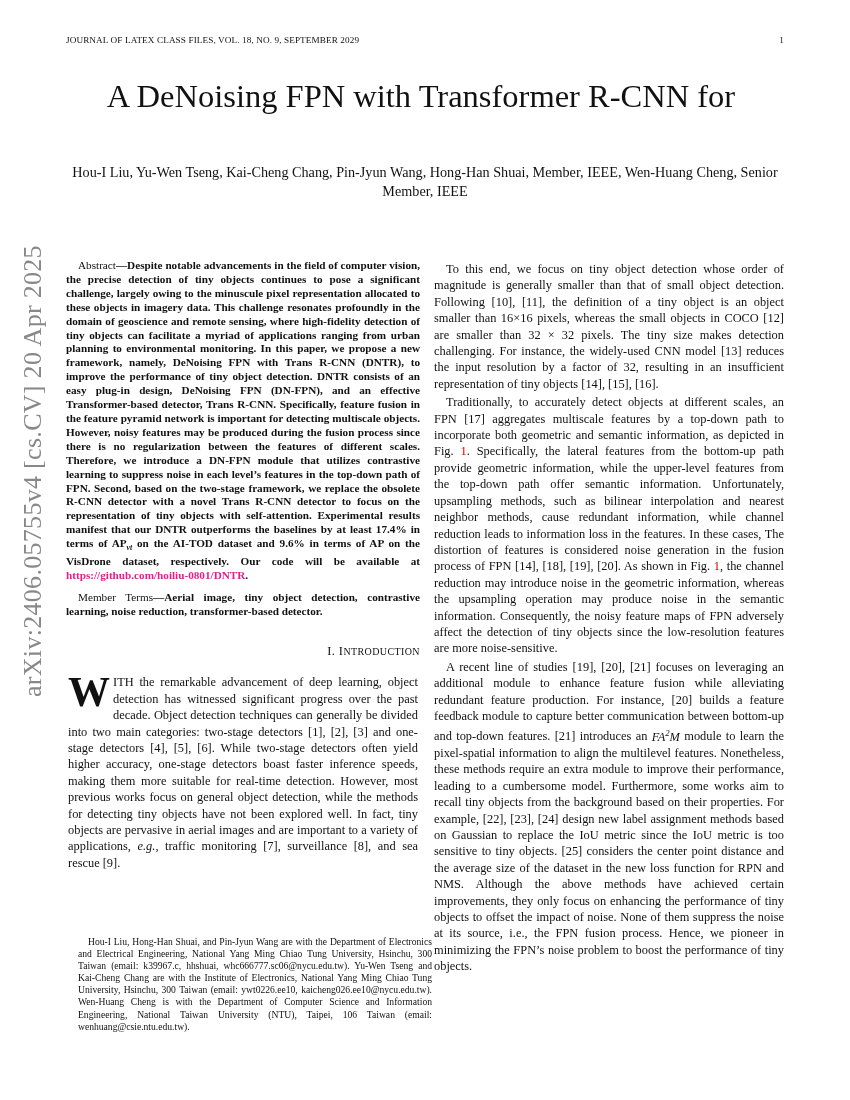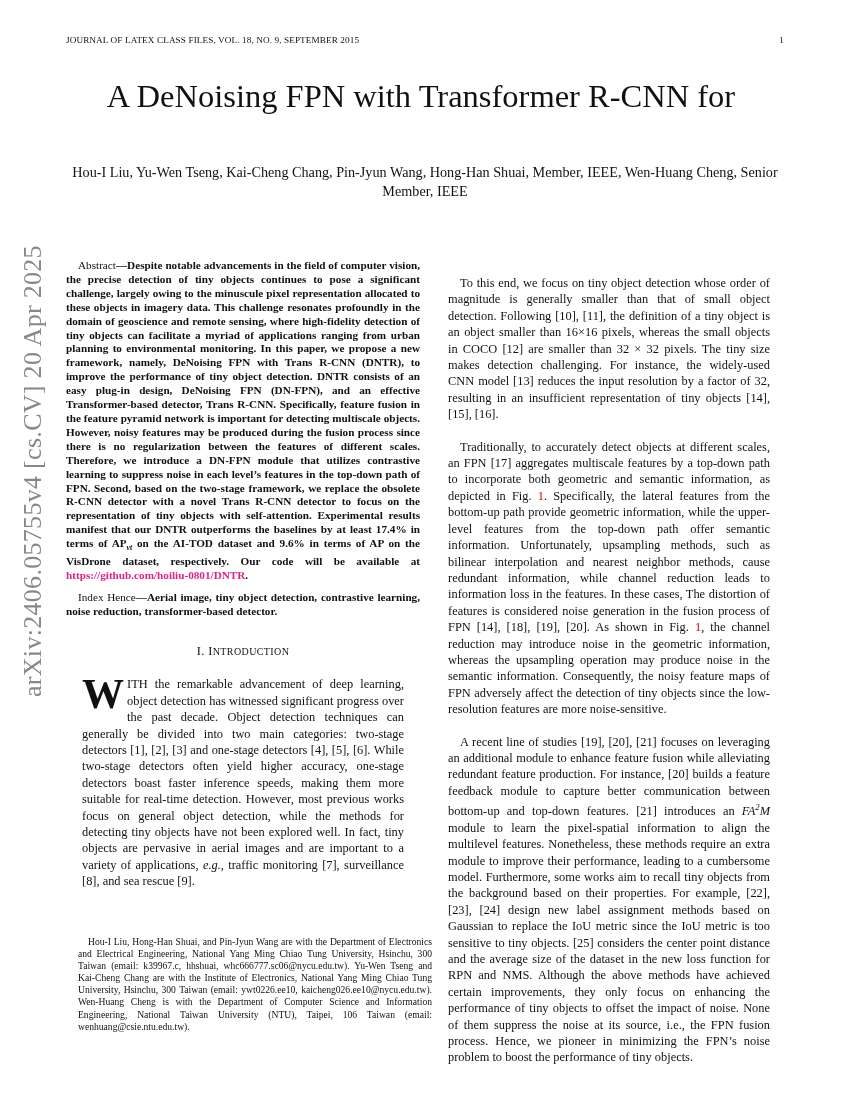--- a/index.html
+++ b/index.html
@@ -24,51 +24,51 @@
     transform-origin: 0 0; transform: rotate(-90deg);
     font-size: 26px; color: #888; white-space: nowrap; letter-spacing: 0.3px;
   }
   .col { position: absolute; top: 259px; width: 354px; font-size: 12.4px; line-height: 16.4px; text-align: justify; }
   .col-left { left: 66px; }
   .col-right { left: 432px; }
   .abstract { font-weight: bold; font-size: 11.2px; line-height: 13.9px; text-indent: 12px; margin: 0; }
   .abstract .label, .indexterms .label { font-weight: normal; }
   .link { color: #e0218a; }
   .indexterms { font-weight: bold; font-size: 11.2px; line-height: 13.9px; text-indent: 12px; margin: 8px 0 0 0; }
-  .section-heading { text-align: center; font-size: 12.4px; margin: 24px 0 7px 0; letter-spacing: 0.4px; }
+  .section-heading { text-align: right; font-size: 12.4px; margin: 24px 0 14px 0; letter-spacing: 0.4px; }
   .section-heading .sc { font-size: 10px; }
-  .para { margin: 16px; text-indent: 12px; }
+  .para { margin: 2px; text-indent: 12px; }
   .para.first { text-indent: 0; }
   .dropcap { float: left; font-size: 42px; line-height: 31px; font-weight: bold; margin: 3px 3px 0 0; }
   .footnote { position: absolute; left: 66px; width: 354px; top: 924px; font-size: 9.6px; line-height: 12.1px; text-align: justify; text-indent: 10px; margin: 12px; }
   .fig-ref { color: #e00000; }
   .math { font-style: italic; }
   sub { font-size: 70%; }
   sup { font-size: 70%; }
 </style>
 </head>
 <body>
 
 <div class="running-head">
-  <span>JOURNAL OF LATEX CLASS FILES, VOL. 18, NO. 9, SEPTEMBER 2015</span>
+  <span>JOURNAL OF LATEX CLASS FILES, VOL. 18, NO. 9, SEPTEMBER 2029</span>
   <span>1</span>
 </div>
 
 <div class="arxiv-stamp">arXiv:2406.05755v4  [cs.CV]  20 Apr 2025</div>
 
 <div class="title">
   <div>A DeNoising FPN with Transformer R-CNN for</div>
 </div>
 
 <div class="authors">Hou-I Liu, Yu-Wen Tseng, Kai-Cheng Chang, Pin-Jyun Wang, Hong-Han Shuai, Member, IEEE, Wen-Huang Cheng, Senior Member, IEEE</div>
 
 <div class="col col-left">
   <p class="abstract"><span class="label">Abstract</span><span>—Despite notable advancements in the field of computer vision, the precise detection of tiny objects continues to pose a significant challenge, largely owing to the minuscule pixel representation allocated to these objects in imagery data. This challenge resonates profoundly in the domain of geoscience and remote sensing, where high-fidelity detection of tiny objects can facilitate a myriad of applications ranging from urban planning to environmental monitoring. In this paper, we propose a new framework, namely, DeNoising FPN with Trans R-CNN (DNTR), to improve the performance of tiny object detection. DNTR consists of an easy plug-in design, DeNoising FPN (DN-FPN), and an effective Transformer-based detector, Trans R-CNN. Specifically, feature fusion in the feature pyramid network is important for detecting multiscale objects. However, noisy features may be produced during the fusion process since there is no regularization between the features of different scales. Therefore, we introduce a DN-FPN module that utilizes contrastive learning to suppress noise in each level’s features in the top-down path of FPN. Second, based on the two-stage framework, we replace the obsolete R-CNN detector with a novel Trans R-CNN detector to focus on the representation of tiny objects with self-attention. Experimental results manifest that our DNTR outperforms the baselines by at least 17.4% in terms of AP</span><sub class="math">vt</sub><span> on the AI-TOD dataset and 9.6% in terms of AP on the VisDrone dataset, respectively. Our code will be available at </span><a class="link">https://github.com/hoiliu-0801/DNTR</a>.</p>
 
-  <p class="indexterms"><span class="label">Index Hence</span><span>—Aerial image, tiny object detection, contrastive learning, noise reduction, transformer-based detector.</span></p>
+  <p class="indexterms"><span class="label">Member Terms</span><span>—Aerial image, tiny object detection, contrastive learning, noise reduction, transformer-based detector.</span></p>
 
   <div class="section-heading"><span>I. </span><span>I</span><span class="sc">NTRODUCTION</span></div>
 
   <p class="para first"><span class="dropcap">W</span><span>ITH the remarkable advancement of deep learning, object detection has witnessed significant progress over the past decade. Object detection techniques can generally be divided into two main categories: two-stage detectors [1], [2], [3] and one-stage detectors [4], [5], [6]. While two-stage detectors often yield higher accuracy, one-stage detectors boast faster inference speeds, making them more suitable for real-time detection. However, most previous works focus on general object detection, while the methods for detecting tiny objects have not been explored well. In fact, tiny objects are pervasive in aerial images and are important to a variety of applications, </span><i>e.g.</i><span>, traffic monitoring [7], surveillance [8], and sea rescue [9].</span></p>
 </div>
 
 <p class="footnote">Hou-I Liu, Hong-Han Shuai, and Pin-Jyun Wang are with the Department of Electronics and Electrical Engineering, National Yang Ming Chiao Tung University, Hsinchu, 300 Taiwan (email: k39967.c, hhshuai, whc666777.sc06@nycu.edu.tw). Yu-Wen Tseng and Kai-Cheng Chang are with the Institute of Electronics, National Yang Ming Chiao Tung University, Hsinchu, 300 Taiwan (email: ywt0226.ee10, kaicheng026.ee10@nycu.edu.tw). Wen-Huang Cheng is with the Department of Computer Science and Information Engineering, National Taiwan University (NTU), Taipei, 106 Taiwan (email: wenhuang@csie.ntu.edu.tw).</p>
 
 <div class="col col-right">
   <p class="para">To this end, we focus on tiny object detection whose order of magnitude is generally smaller than that of small object detection. Following [10], [11], the definition of a tiny object is an object smaller than 16×16 pixels, whereas the small objects in COCO [12] are smaller than 32 × 32 pixels. The tiny size makes detection challenging. For instance, the widely-used CNN model [13] reduces the input resolution by a factor of 32, resulting in an insufficient representation of tiny objects [14], [15], [16].</p>

